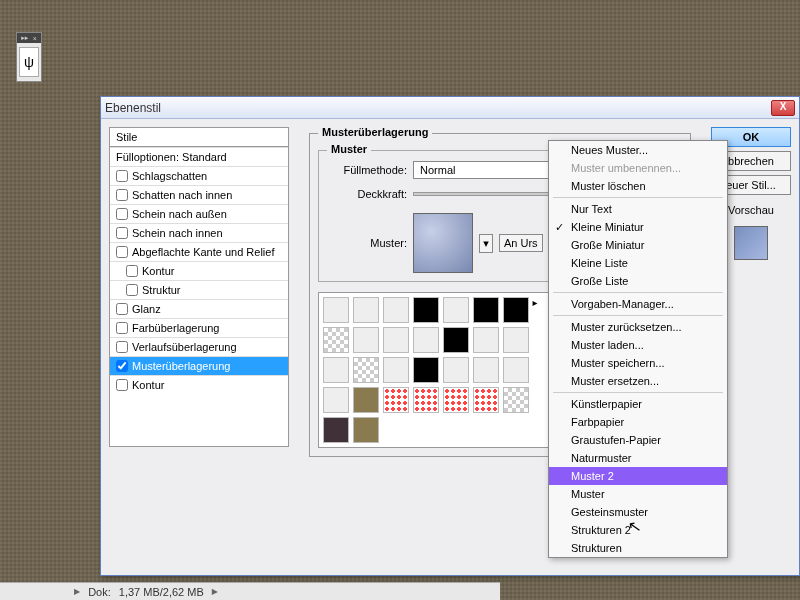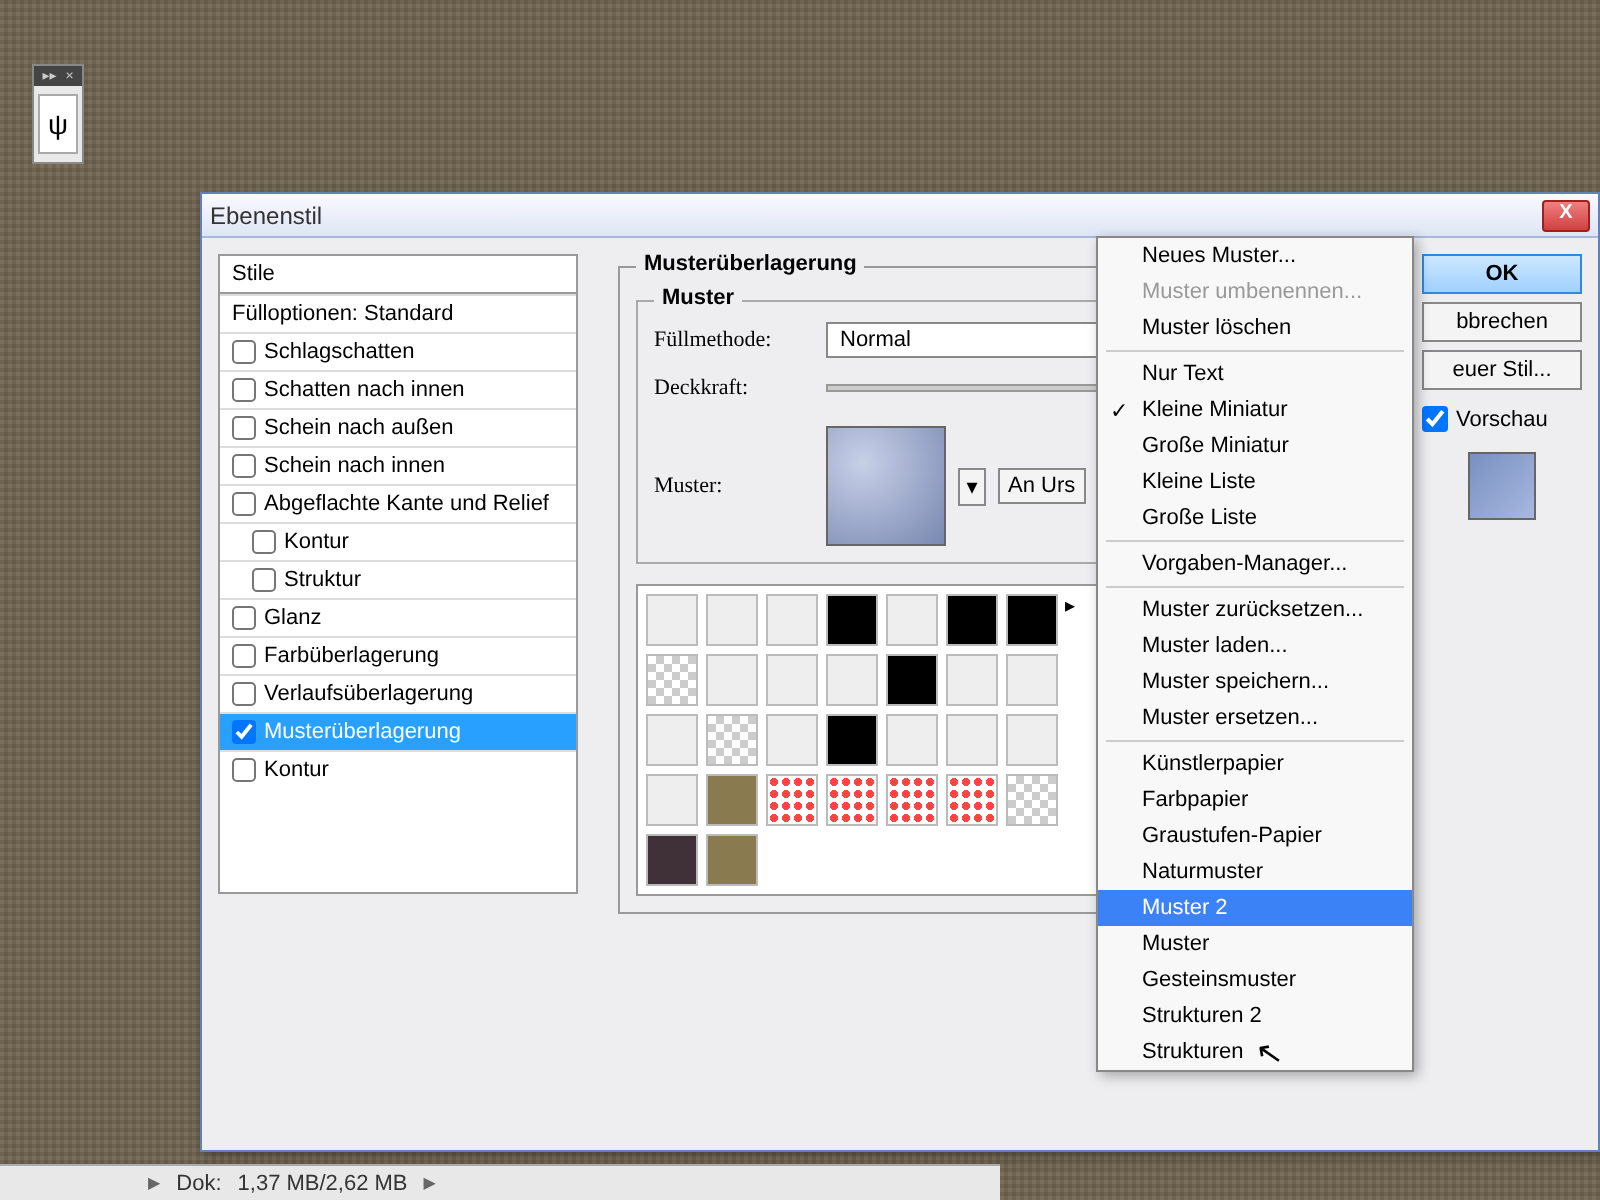--- a/index.html
+++ b/index.html
@@ -19,21 +19,21 @@
 .styles-list { background: #fff; border: 1px solid #999; border-top: none; height: 300px; }
 .style-item { padding: 3px 6px; display: flex; align-items: center; gap: 4px; font-size: 11px; }
 .style-item.sub { border-top: 1px solid #ddd; }
 .style-item.selected { background: #28a0ff; color: #fff; }
 .style-item input[type=checkbox] { width: 12px; height: 12px; }
 .center-panel { flex: 1; }
 .groupbox { border: 1px solid #999; padding: 8px; position: relative; margin-top: 6px; }
 .group-title { position: absolute; top: -8px; left: 8px; background: #eeeef0; padding: 0 4px; font-weight: bold; font-size: 11px; }
 .inner-group { border: 1px solid #aaa; padding: 10px 8px 8px; position: relative; margin-top: 8px; }
 .row { display: flex; align-items: center; margin-bottom: 6px; gap: 6px; }
-.label { width: 80px; font-size: 11px; font-family: Liberation Serif, serif; }
+.label { width: 80px; text-align: right; font-size: 11px; }
 select.fill { flex: 1; background: #fff; border: 1px solid #888; height: 18px; font-size: 11px; padding: 0 2px; }
 .slider-track { flex: 1; height: 4px; background: #ccc; border: 1px solid #999; position: relative; }
 .slider-thumb { position: absolute; top: -5px; right: 0; width: 10px; height: 12px; background: #eee; border: 1px solid #666; }
 .numbox { width: 34px; height: 18px; border: 1px solid #888; background: #fff; text-align: center; font-size: 11px; line-height: 16px; }
 .pct { font-size: 11px; }
 .swatch-row { display: flex; align-items: center; gap: 6px; }
 .mini-btn { padding: 2px 4px; background: #f4f4f4; border: 1px solid #888; font-size: 11px; }
 .pattern-picker { margin-top: 10px; border: 1px solid #999; background: #fff; padding: 4px; display: flex; }
 .pg { display: grid; grid-template-columns: repeat(7, 26px); gap: 4px; }
 .pg .cell { width: 26px; height: 26px; border: 1px solid #bbb; background: #eee; }
@@ -41,24 +41,24 @@
 .cell.ch { background: repeating-conic-gradient(#ccc 0 25%, #fff 0 50%); background-size: 8px 8px; }
 .cell.red { background: radial-gradient(#f44 2px, #fff 2px); background-size: 6px 6px; }
 .cell.kn { background: #8a7a50; }
 .cell.dark { background: #403038; }
 .pick-arrow { align-self: flex-start; width: 8px; text-align: center; font-size: 10px; margin-left: 2px; }
 .right-panel { width: 80px; display: flex; flex-direction: column; gap: 4px; }
 .btn { height: 20px; border: 1px solid #888; background: #f4f4f4; font-size: 11px; text-align: center; line-height: 18px; }
 .btn.ok { background: linear-gradient(#cce8ff,#a0d0ff); border: 1px solid #3388dd; font-weight: bold; }
 .preview-chk { display: flex; align-items: center; gap: 4px; margin-top: 4px; font-size: 11px; }
 .preview-swatch { width: 34px; height: 34px; margin-top: 6px; background: linear-gradient(135deg,#7890c0,#a8b8e0); border: 1px solid #666; align-self: center; }
-.context-menu { position: absolute; top: 118px; left: 548px; width: 159px; background: #f8f8f8; border: 1px solid #888; box-shadow: 2px 2px 6px rgba(0,0,0,0.3); z-index: 10; }
+.context-menu { position: absolute; top: 140px; left: 548px; width: 180px; background: #f8f8f8; border: 1px solid #888; box-shadow: 2px 2px 6px rgba(0,0,0,0.3); z-index: 10; }
 .menu-item { padding: 3px 8px 3px 22px; font-size: 11px; position: relative; }
 .menu-item.disabled { color: #999; }
-.menu-item.selected { background: #3b82f6; color: #fff; }
+.menu-item.selected { background: #8b5cf6; color: #fff; }
 .menu-sep { height: 1px; background: #ccc; margin: 2px 4px; }
 .menu-check { position: absolute; left: 6px; top: 3px; }
 .statusbar { position: absolute; bottom: 0; left: 0; width: 500px; height: 18px; background: #e8e8e8; border-top: 1px solid #aaa; display: flex; align-items: center; padding: 0 6px; font-size: 11px; color: #333; gap: 8px; }
 .statusbar .zoom { width: 60px; }
 .statusbar .tri { font-size: 8px; color: #666; }
 .cursor { position: absolute; top: 517px; left: 628px; font-size: 16px; color: #000; z-index: 20; pointer-events: none; transform: rotate(-10deg); }
 </style>
 </head>
 <body>
 

